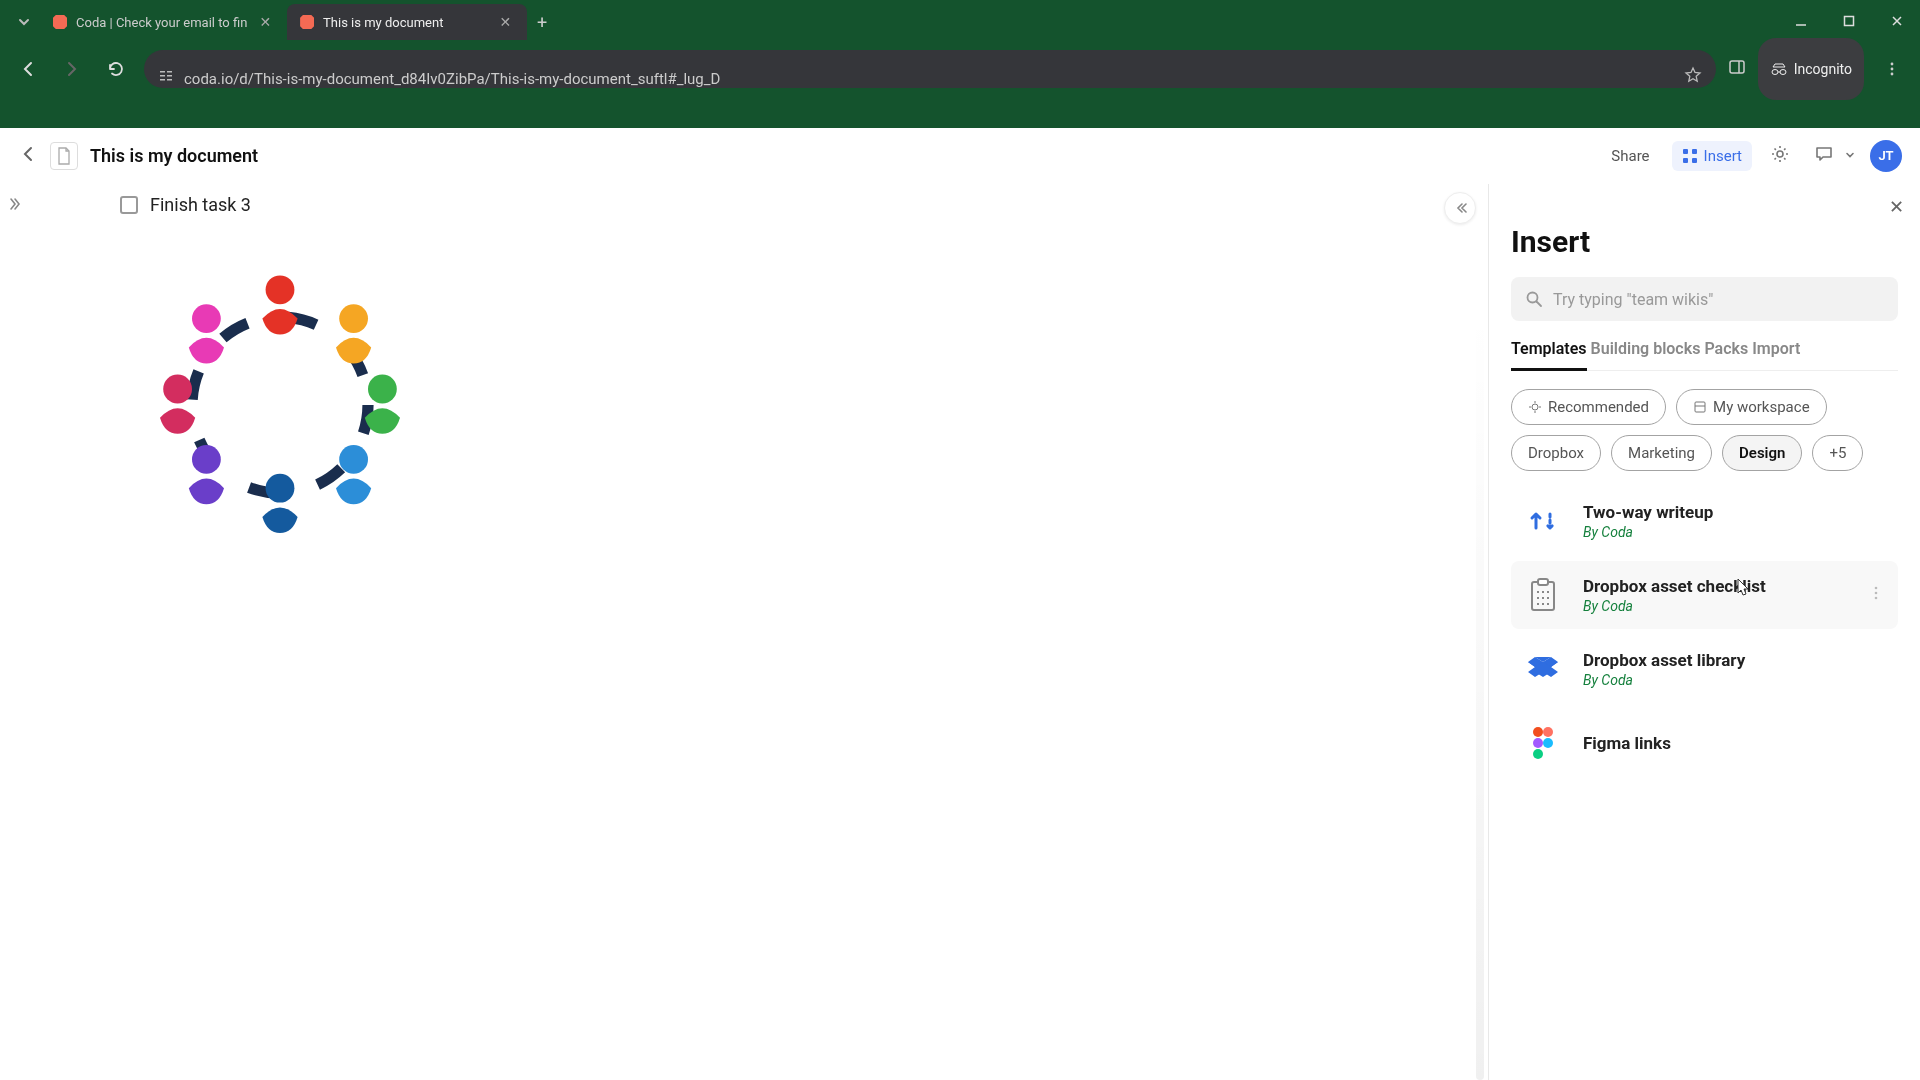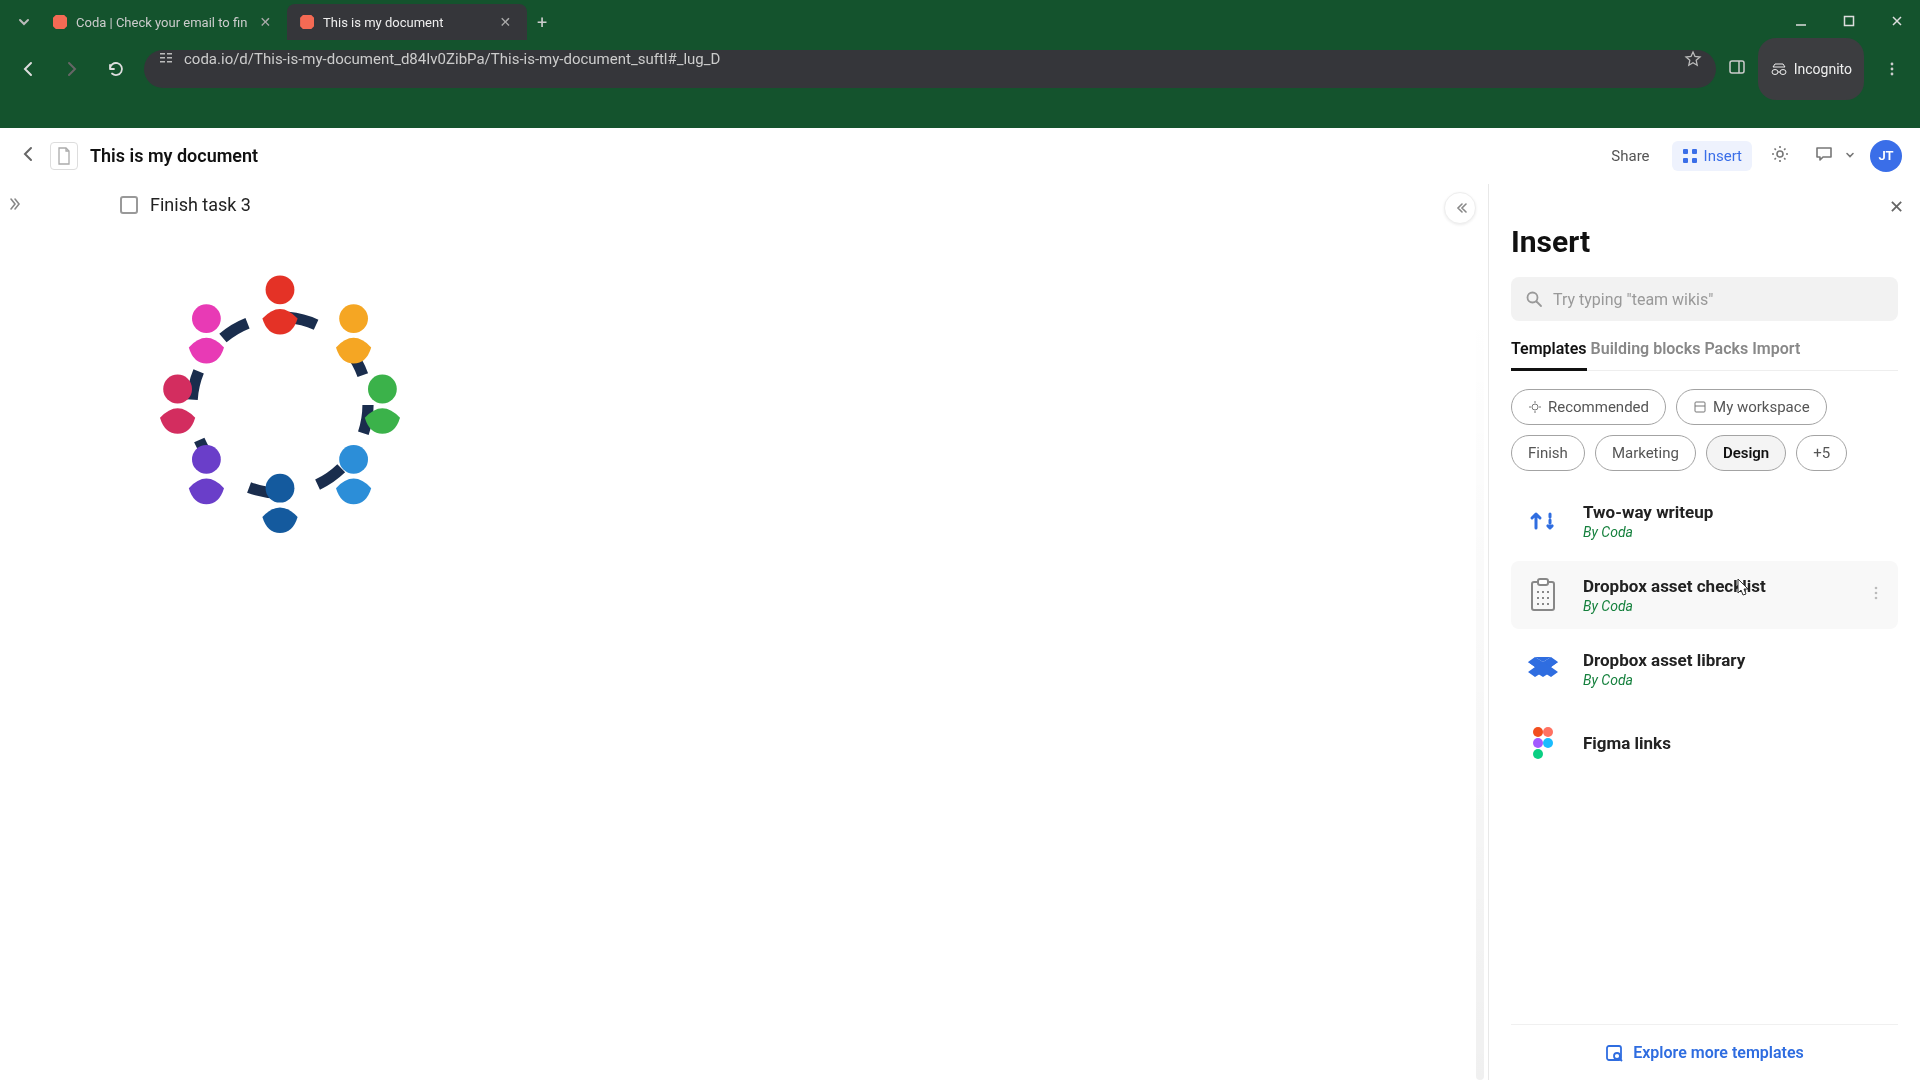--- a/index.html
+++ b/index.html
@@ -16,21 +16,21 @@
 .coda-favicon { width: 14px; height: 14px; background: #f46a54; clip-path: polygon(20% 0, 80% 0, 100% 20%, 100% 80%, 80% 100%, 20% 100%, 0 80%, 0 20%); }
 .tab-title { flex: 1; font-size: 13px; white-space: nowrap; overflow: hidden; text-overflow: ellipsis; }
 .tab-close { color: #aaa; font-size: 14px; cursor: pointer; padding: 2px 4px; }
 .new-tab { color: #ccc; font-size: 18px; padding: 4px 10px; cursor: pointer; }
 .window-controls { position: absolute; right: 8px; top: 6px; display: flex; gap: 18px; color: #ddd; align-items: center; }
 .window-btn { width: 30px; height: 30px; display: flex; align-items: center; justify-content: center; cursor: pointer; font-size: 14px; }
 
 .toolbar { display: flex; align-items: center; height: 50px; padding: 0 12px; gap: 12px; }
 .nav-btn { width: 32px; height: 32px; display: flex; align-items: center; justify-content: center; color: #ccc; cursor: pointer; }
 .nav-btn.disabled { color: #666; }
-.url-bar { flex: 1; background: #35363a; border-radius: 20px; height: 38px; display: flex; align-items: flex-start; padding: 0 14px; gap: 10px; color: #ccc; }
+.url-bar { flex: 1; background: #35363a; border-radius: 20px; height: 38px; display: flex; align-items: flex-end; padding: 0 14px; gap: 10px; color: #ccc; }
 .url-text { flex: 1; font-size: 15px; }
 .url-icon { color: #bbb; cursor: pointer; }
 .incognito-badge { display: flex; align-items: center; gap: 6px; background: #3c3d40; border-radius: 18px; padding: 23px 12px; color: #eee; font-size: 14px; }
 
 .bookmarks-bar { display: flex; justify-content: flex-end; align-items: center; height: 34px; padding: 0 16px; color: #ddd; font-size: 14px; gap: 8px; border-top: 1px solid #3a3a3a; }
 
 
 .app-header { height: 56px; display: flex; align-items: center; padding: 0 18px; gap: 12px; border-bottom: 1px solid transparent; }
 .app-back { color: #666; cursor: pointer; }
 .doc-icon { width: 28px; height: 28px; border: 1px solid #ddd; border-radius: 4px; display: flex; align-items: center; justify-content: center; color: #888; }
@@ -319,21 +319,21 @@
           </svg>
         <span>Recommended</span>
       </div>
       <div class="chip">
         <svg width="14" height="14" viewBox="0 0 14 14">
             <rect x="2" y="2" width="10" height="10" rx="1" stroke="#777" fill="none"></rect>
             <line x1="2" y1="6" x2="12" y2="6" stroke="#777"></line>
           </svg>
         <span>My workspace</span>
       </div>
-      <div class="chip">Finish</div>
+      <div class="chip">Dropbox</div>
       <div class="chip">Marketing</div>
       <div class="chip active">Design</div>
       <div class="chip">+5</div>
     </div>
 
     <div class="template-list">
       <div class="titem">
         <div class="titem-icon">
           <svg width="34" height="34" viewBox="0 0 34 34">
               <path d="M10 24V10m0 0l-4 4m4-4l4 4" stroke="#2f6de0" stroke-width="3" fill="none" stroke-linecap="round"></path>
@@ -394,22 +394,14 @@
               <circle cx="17" cy="17" r="5" fill="#1abcfe"></circle>
               <circle cx="7" cy="28" r="5" fill="#0acf83"></circle>
             </svg>
         </div>
         <div class="titem-texts">
           <div class="titem-title">Figma links</div>
         </div>
       </div>
     </div>
 
-    <div class="explore-link">
-      <svg width="18" height="18" viewBox="0 0 18 18">
-          <rect x="2" y="2" width="14" height="14" rx="2" stroke="#2f6de0" stroke-width="1.8" fill="none"></rect>
-          <circle cx="12" cy="12" r="3" stroke="#2f6de0" stroke-width="1.8" fill="#fff"></circle>
-          <line x1="14" y1="14" x2="17" y2="17" stroke="#2f6de0" stroke-width="1.8"></line>
-        </svg>
-      <span>Explore more templates</span>
-    </div>
   </div>
 </div>
 
 </body></html>

